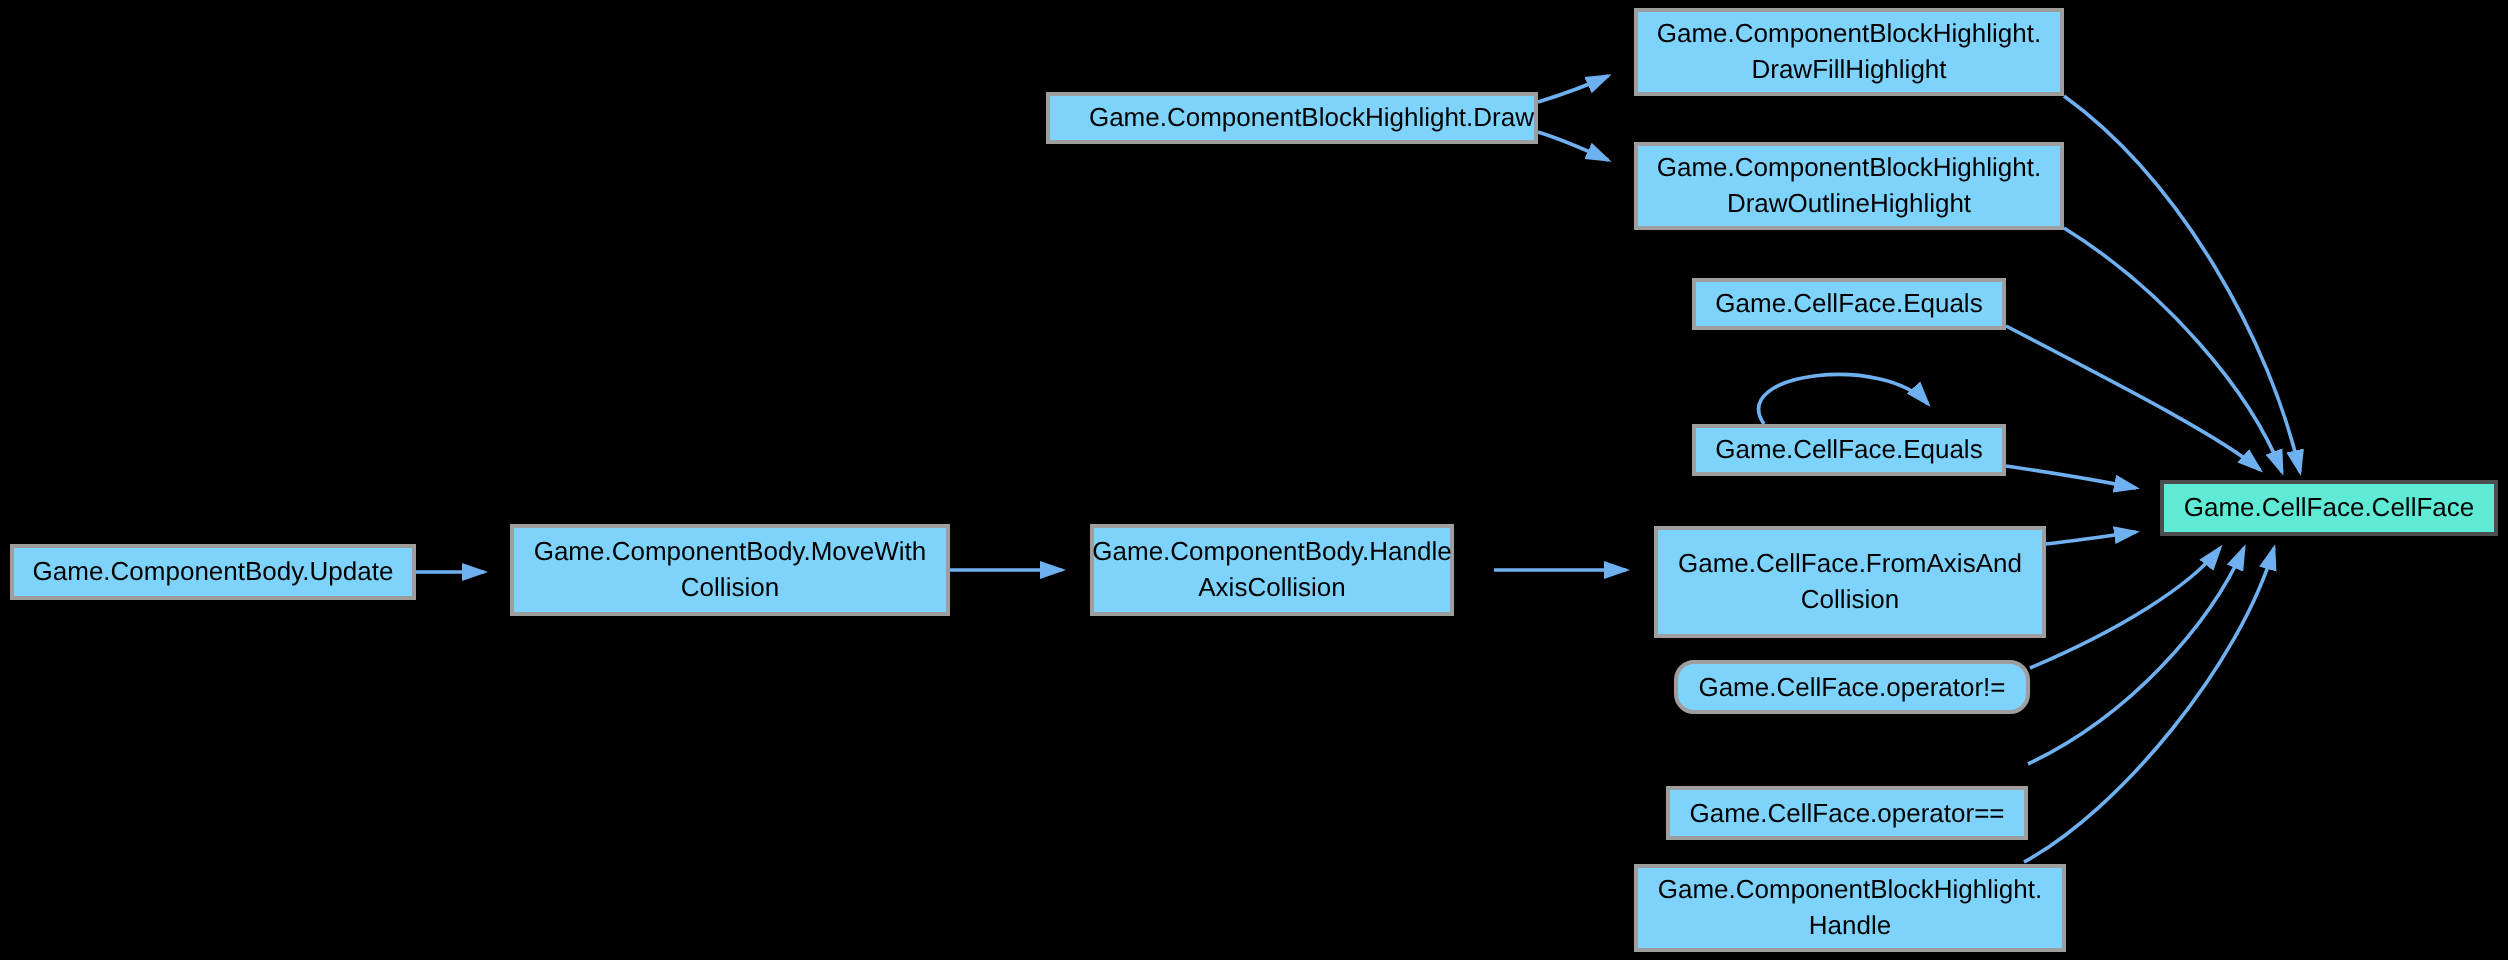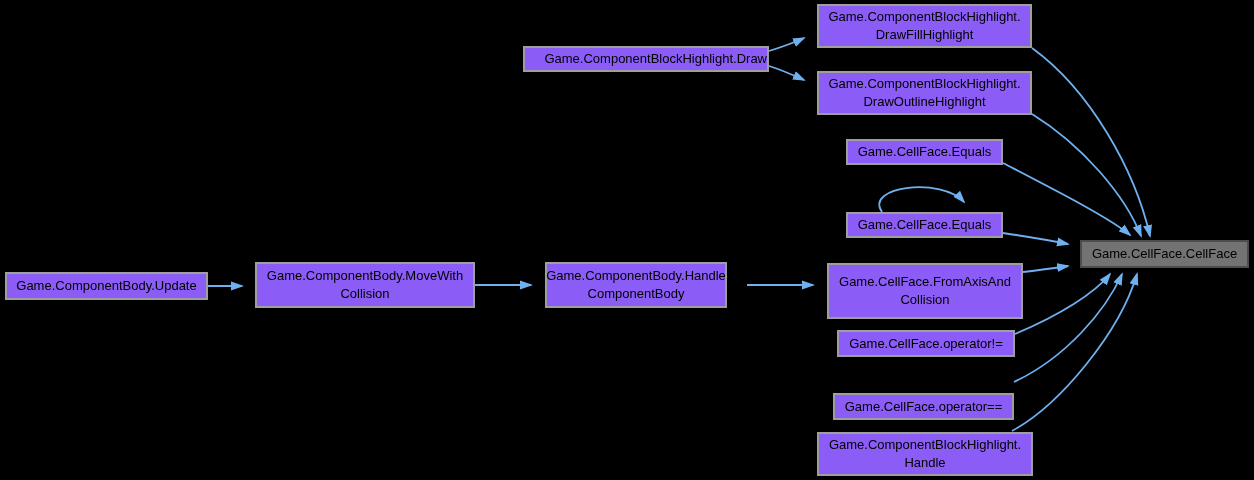--- a/index.html
+++ b/index.html
@@ -17,35 +17,35 @@
   }
   #edge-layer {
     position: absolute;
     left: 0; top: 0;
     width: 1254px;
     height: 480px;
   }
   .node {
     position: absolute;
     box-sizing: border-box;
-    background: #8b5cf6;
+    background: #7dd3fc;
     border: 2px solid #9e9e9e;
     color: #000000;
     font-size: 13px;
     line-height: 18px;
     display: flex;
     flex-direction: column;
     align-items: center;
     justify-content: center;
     text-align: center;
     white-space: nowrap;
     cursor: pointer;
   }
   .node.current {
-    background: #737373;
+    background: #5eead4;
     border-color: #4d4d4d;
     cursor: default;
   }
   .node span {
     display: block;
   }
 </style>
 </head>
 <body>
 
@@ -79,21 +79,21 @@
     <span>Game.ComponentBody.Update</span>
   </div>
 
   <div class="node" style="left:255px; top:262px; width:220px; height:46px;">
     <span>Game.ComponentBody.MoveWith</span>
     <span>Collision</span>
   </div>
 
   <div class="node" style="left:545px; top:262px; width:182px; height:46px;">
     <span>Game.ComponentBody.Handle</span>
-    <span>ComponentBody</span>
+    <span>AxisCollision</span>
   </div>
 
   <div class="node" style="left:523px; top:46px; width:246px; height:26px;align-items:flex-end;">
     <span>Game.ComponentBlockHighlight.Draw</span>
   </div>
 
   <div class="node" style="left:817px; top:4px; width:215px; height:44px;">
     <span>Game.ComponentBlockHighlight.</span>
     <span>DrawFillHighlight</span>
   </div>
@@ -109,21 +109,21 @@
 
   <div class="node" style="left:846px; top:212px; width:157px; height:26px;">
     <span>Game.CellFace.Equals</span>
   </div>
 
   <div class="node" style="left:827px; top:263px; width:196px; height:56px;">
     <span>Game.CellFace.FromAxisAnd</span>
     <span>Collision</span>
   </div>
 
-  <div class="node" style="left:837px; top:330px; width:178px; height:27px;">
+  <div class="node" style="left:837px; top:330px; width:178px; height:27px;border-radius:10px;">
     <span>Game.CellFace.operator!=</span>
   </div>
 
   <div class="node" style="left:833px; top:393px; width:181px; height:27px;">
     <span>Game.CellFace.operator==</span>
   </div>
 
   <div class="node" style="left:817px; top:432px; width:216px; height:44px;">
     <span>Game.ComponentBlockHighlight.</span>
     <span>Handle</span>

